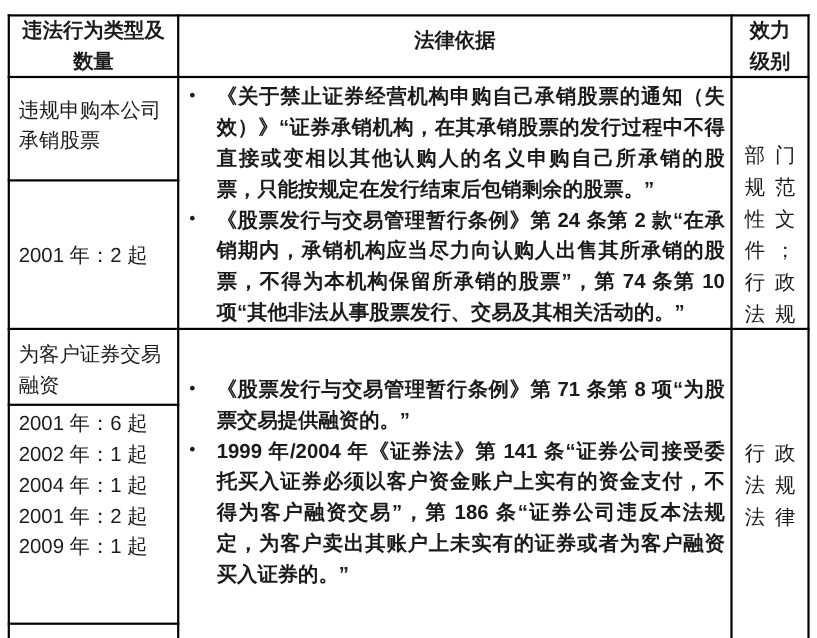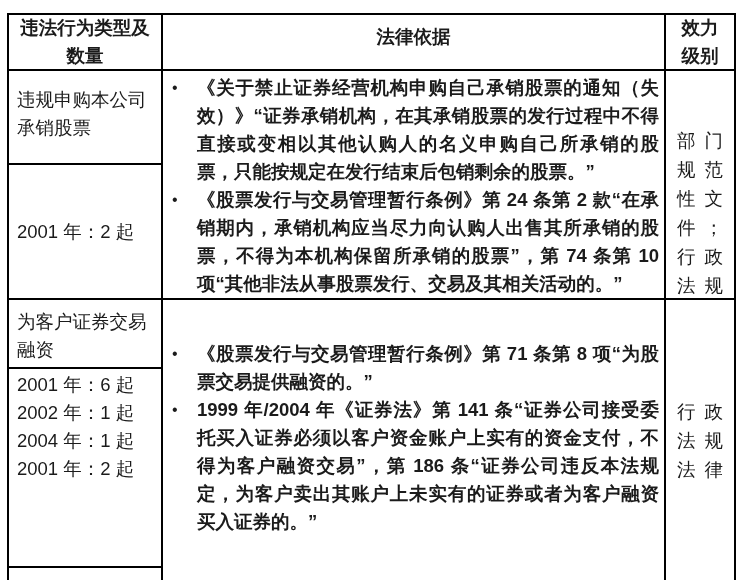--- a/index.html
+++ b/index.html
@@ -72,20 +72,21 @@
   <div class="effect-text">部门规范性文件；行政法规</div>
 </div>
 
 <div class="cell" style="left:17px; top:308px; width:140px;">为客户证券交易融资</div>
 
 <div class="cell" style="left:17px; top:371px; width:142px;">
   <div class="year-line">2001 年：6 起</div>
   <div class="year-line">2002 年：1 起</div>
   <div class="year-line">2004 年：1 起</div>
   <div class="year-line">2001 年：2 起</div>
+  <div class="year-line">2009 年：1 起</div>
 </div>
 
 <div class="cell" style="left:163px; top:340px; width:501px;">
   <div class="li">
     <span class="bullet">•</span>
     <div class="li-text">《股票发行与交易管理暂行条例》第 71 条第 8 项“为股票交易提供融资的。”</div>
   </div>
   <div class="li">
     <span class="bullet">•</span>
     <div class="li-text">1999 年/2004 年《证券法》第 141 条“证券公司接受委托买入证券必须以客户资金账户上实有的资金支付，不得为客户融资交易”，第 186 条“证券公司违反本法规定，为客户卖出其账户上未实有的证券或者为客户融资买入证券的。”</div>

